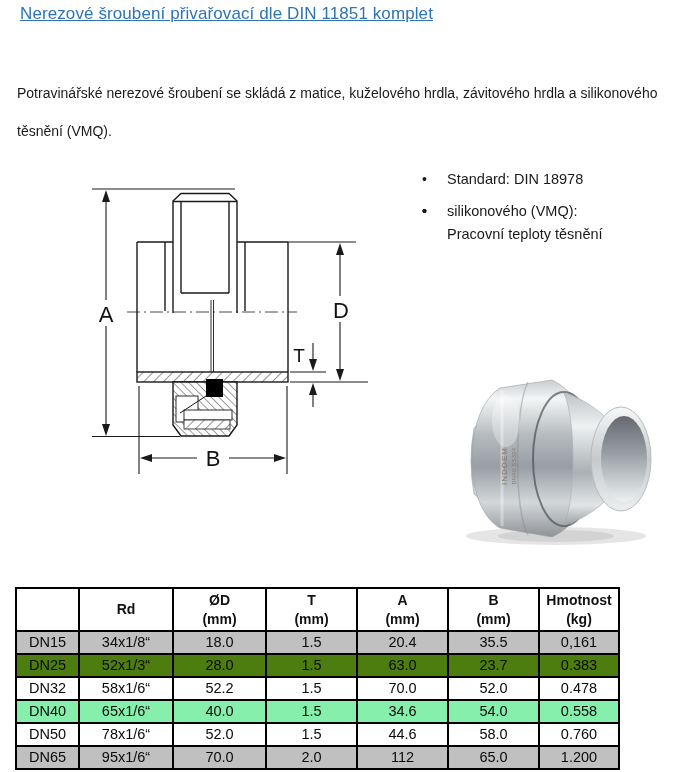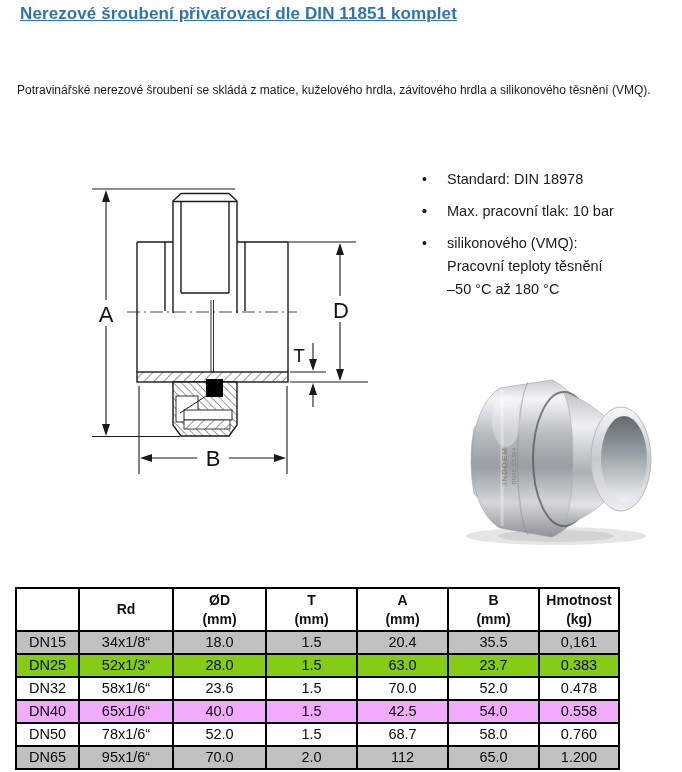--- a/index.html
+++ b/index.html
@@ -1,22 +1,22 @@
 <!DOCTYPE html>
 <html><head>
 <meta charset="utf-8">
 <style>
   html,body{margin:0;padding:0;background:#ffffff;}
   body{width:682px;height:772px;font-family:"Liberation Sans",sans-serif;color:#111;}
   .page{position:relative;width:682px;height:772px;background:#fff;overflow:hidden;}
 
   .title{position:absolute;left:20px;top:4px;}
-  .title a{font-size:17px;font-weight:bold;text-decoration:underline;letter-spacing:.1px;cursor:pointer;}
-
-  .intro{position:absolute;left:17px;top:74px;width:662px;font-size:12px;line-height:32px;color:#1a1a1a;}
+  .title a{font-size:17px;font-weight:normal;text-decoration:underline;letter-spacing:.1px;cursor:pointer;}
+
+  .intro{position:absolute;left:17px;top:74px;width:662px;font-size:14px;line-height:38px;color:#1a1a1a;}
 
   .drawing-svg{position:absolute;left:50px;top:160px;}
   .photo-svg{position:absolute;left:444px;top:366px;}
 
   .spec-list{position:absolute;left:420px;top:168px;width:262px;font-size:14.5px;color:#1a1a1a;}
   .spec-item{position:relative;padding-left:27px;margin-bottom:9px;line-height:23px;}
   .spec-item .bullet{position:absolute;left:2px;top:0;font-size:14px;}
 
   table.dims{position:absolute;left:15px;top:587px;border-collapse:collapse;table-layout:fixed;width:603px;background:#fff;}
   table.dims th,table.dims td{border:2px solid #000;text-align:center;overflow:hidden;white-space:nowrap;}
@@ -131,30 +131,26 @@
         <span class="bullet">•</span>
         <div>
           <div>Standard: DIN 18978</div>
         </div>
       </div>
       <div class="spec-item">
         <span class="bullet">•</span>
       </div>
       <div class="spec-item">
         <span class="bullet">•</span>
-        <div>
-          <div>Max. pracovní tlak: 10 bar</div>
-        </div>
       </div>
       <div class="spec-item">
         <span class="bullet">•</span>
         <div>
           <div>silikonového (VMQ):</div>
           <div>Pracovní teploty těsnění</div>
-          <div>–50 °C až 180 °C</div>
         </div>
       </div>
     </div>
 
   <svg class="photo-svg" width="238" height="186" viewBox="0 0 238 186" xmlns="http://www.w3.org/2000/svg">
     <defs>
       <linearGradient id="gMetal" x1="0" y1="0" x2="0" y2="1">
         <stop offset="0" stop-color="#c9cdd0"></stop>
         <stop offset="0.12" stop-color="#f3f5f6"></stop>
         <stop offset="0.35" stop-color="#b6bbbe"></stop>
@@ -251,53 +247,53 @@
     <tbody>
         <tr style="background: rgb(192, 192, 192);">
           <td>DN15</td>
           <td>34x1/8“</td>
           <td>18.0</td>
           <td>1.5</td>
           <td>20.4</td>
           <td>35.5</td>
           <td>0,161</td>
         </tr>
-        <tr style="background: #84cc16; margin-left: 36px;">
+        <tr style="background: #4d7c0f; margin-left: 36px;">
           <td>DN25</td>
           <td>52x1/3“</td>
           <td>28.0</td>
           <td>1.5</td>
           <td>63.0</td>
           <td>23.7</td>
           <td>0.383</td>
         </tr>
         <tr>
           <td>DN32</td>
           <td>58x1/6“</td>
-          <td>23.6</td>
+          <td>52.2</td>
           <td>1.5</td>
           <td>70.0</td>
           <td>52.0</td>
           <td>0.478</td>
         </tr>
-        <tr style="background: #f0abfc; margin-left: 46px;">
+        <tr style="background: #86efac; margin-left: 46px;">
           <td>DN40</td>
           <td>65x1/6“</td>
           <td>40.0</td>
           <td>1.5</td>
-          <td>42.5</td>
+          <td>34.6</td>
           <td>54.0</td>
           <td>0.558</td>
         </tr>
         <tr>
           <td>DN50</td>
           <td>78x1/6“</td>
           <td>52.0</td>
           <td>1.5</td>
-          <td>68.7</td>
+          <td>44.6</td>
           <td>58.0</td>
           <td>0.760</td>
         </tr>
         <tr style="background: rgb(192, 192, 192);">
           <td>DN65</td>
           <td>95x1/6“</td>
           <td>70.0</td>
           <td>2.0</td>
           <td>112</td>
           <td>65.0</td>

